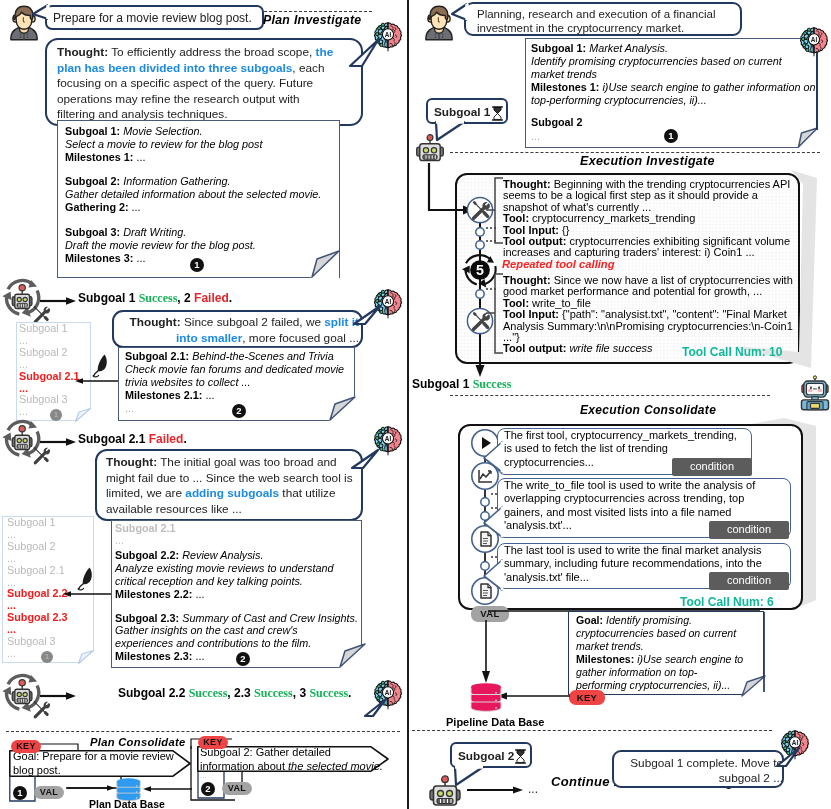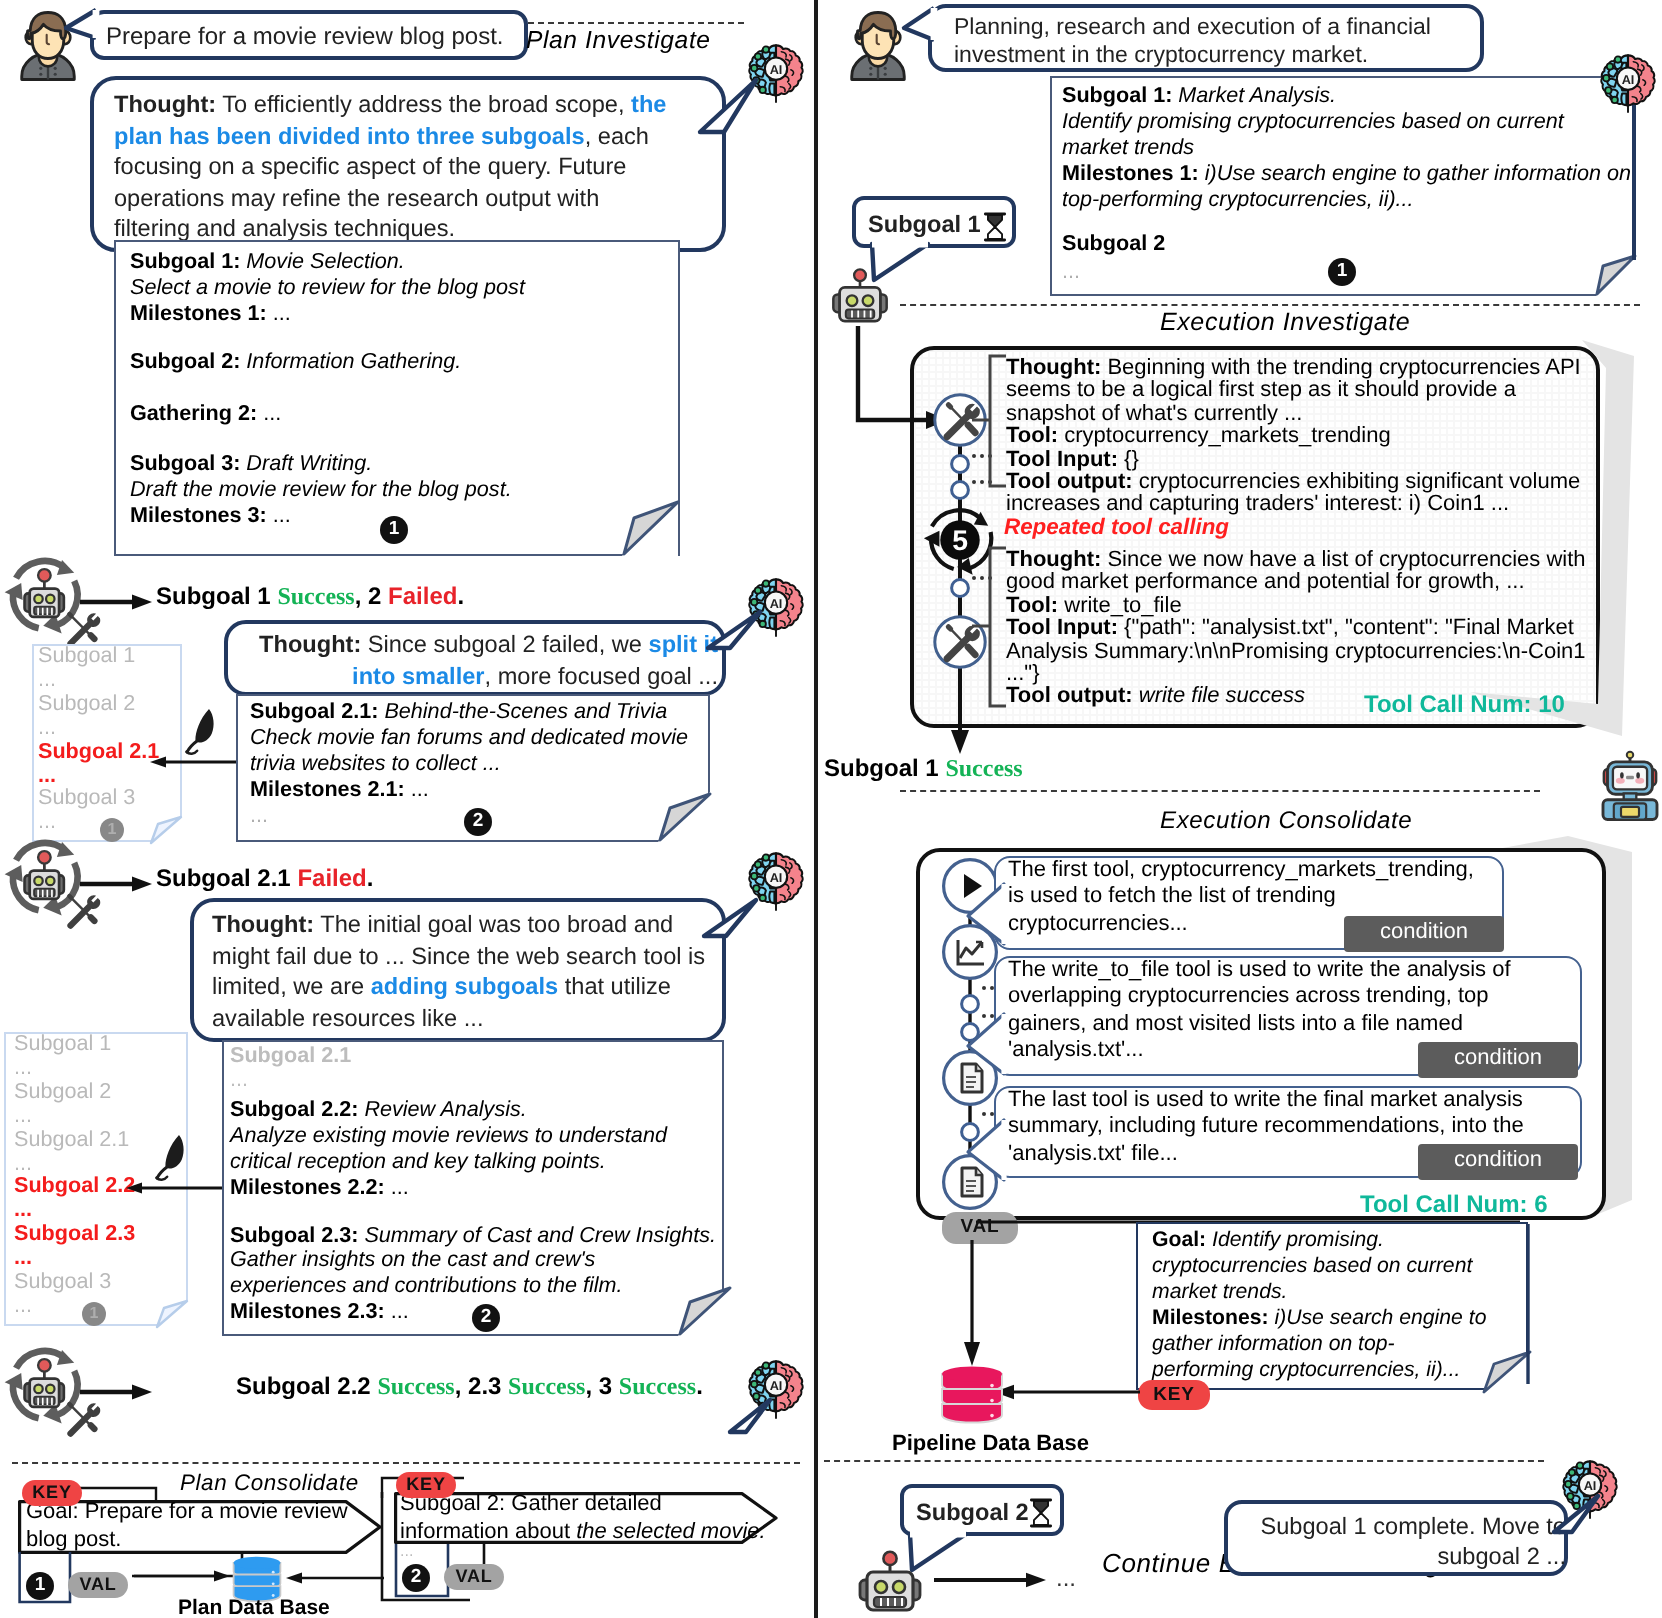--- a/index.html
+++ b/index.html
@@ -8,21 +8,21 @@
   -webkit-font-smoothing:antialiased;}
 .stage{position:relative;width:831px;height:809px;}
 .abs{position:absolute;}
 
 .bub{position:absolute;border:2.2px solid #22385f;border-radius:11px;background:#fff;
   box-sizing:border-box;color:#222;line-height:1.30;}
 .bub.sq{border-radius:4px;}
 
 .note{position:absolute;border:1.6px solid #4a5a7a;background:#fff;box-sizing:border-box;}
 
-.sect{position:absolute;font-weight:normal;font-style:italic;color:#000;letter-spacing:.3px;
+.sect{position:absolute;font-weight:bold;font-style:italic;color:#000;letter-spacing:.3px;
   white-space:nowrap;}
 
 .dash{position:absolute;border-top:1.6px dashed #3a3a3a;}
 .vdiv{position:absolute;background:#1b1b1b;}
 
 .pill{position:absolute;background:#a3a3a3;border-radius:7px;color:#111;font-weight:bold;
   text-align:center;font-size:9px;line-height:13px;letter-spacing:.4px;}
 .pill.key{background:#ef4444;}
 
 .badge{position:absolute;background:#111;color:#fff;border-radius:50%;text-align:center;
@@ -120,21 +120,21 @@
   <path d="M2 26 L30 0 L14 26 Z" fill="#fff" stroke="#22385f" stroke-width="2.2" stroke-linejoin="round"></path>
 </svg>
 
 <div class="note" style="left:57px;top:120px;width:283px;height:158px;"></div>
 <svg class="abs" style="left:308px;top:250px;width:34px;height:32px;">
   <path d="M31 0 L31 28 L3 28 Z" fill="#fff" stroke="none"></path>
   <path d="M31 1 L9 9 L4 27 Z" fill="#d6d6d6" stroke="#3f5478" stroke-width="1.5" stroke-linejoin="round"></path>
 </svg>
 <div class="abs" style="left:65px;top:125px;width:270px;font-size:10.8px;line-height:13.1px;" id="planNote1">
       <div><span class="b">Subgoal 1:</span><span class="i"> Movie Selection.</span><br><span class="i">Select a movie to review for the blog post</span><br><span class="b">Milestones 1:</span><span> ...</span></div>
-      <div style="margin-top: 11px;"><span class="b">Subgoal 2:</span><span class="i"> Information Gathering.</span><br><br><span class="b">Gathering 2:</span><span> ...</span></div>
+      <div style="margin-top: 11px;"><span class="b">Subgoal 2:</span><span class="i"> Information Gathering.</span><br><span class="i">Gather detailed information about the selected movie.</span><br><span class="b">Gathering 2:</span><span> ...</span></div>
       <div style="margin-top: 11px;"><span class="b">Subgoal 3:</span><span class="i"> Draft Writing.</span><br><span class="i">Draft the movie review for the blog post.</span><br><span class="b">Milestones 3:</span><span> ...</span></div>
     </div>
 <div class="badge" style="left:190px;top:258px;width:14px;height:14px;font-size:9.5px;line-height:14px;">1</div>
 
 <div class="abs robot-retry" style="left:3px;top:277px;width:52px;height:46px;">
       <svg viewBox="0 0 56 50" width="100%" height="100%">
   <g stroke="#5d5d5d" fill="none" stroke-width="3.6" stroke-linecap="butt">
     <path d="M5.2 13.2 A17.5 17.5 0 0 1 31.6 7.6"></path>
     <path d="M36.8 14.6 A17.5 17.5 0 0 1 27.6 38.6"></path>
     <path d="M3.6 21.4 A17.5 17.5 0 0 0 17.5 40.3"></path>

